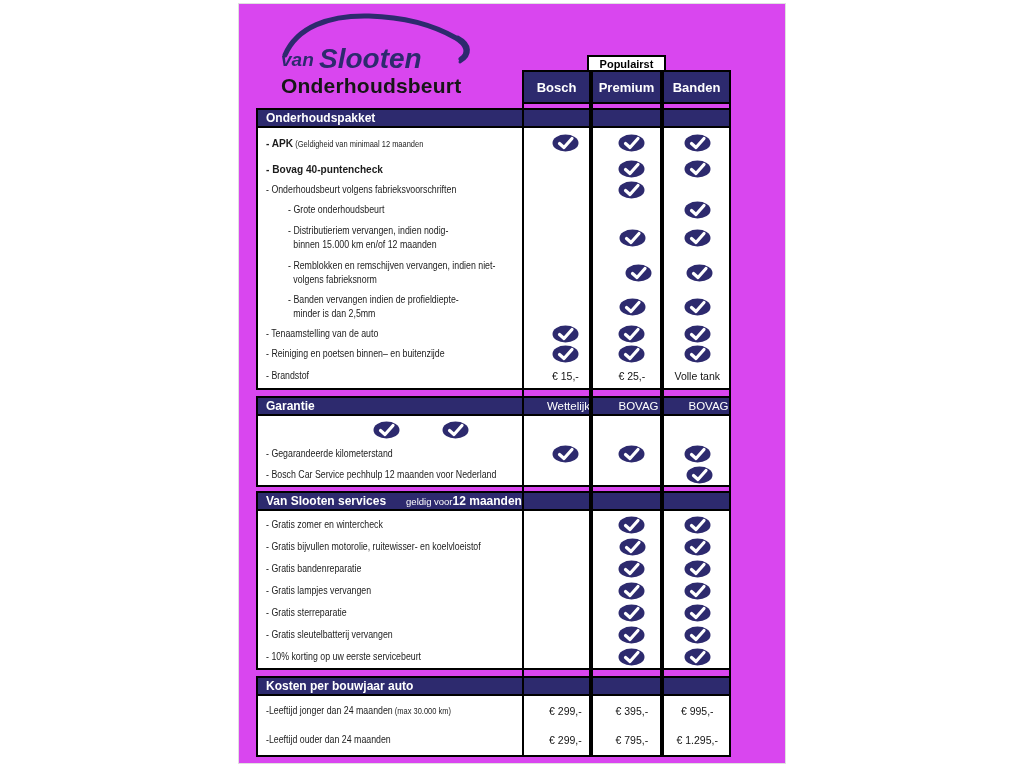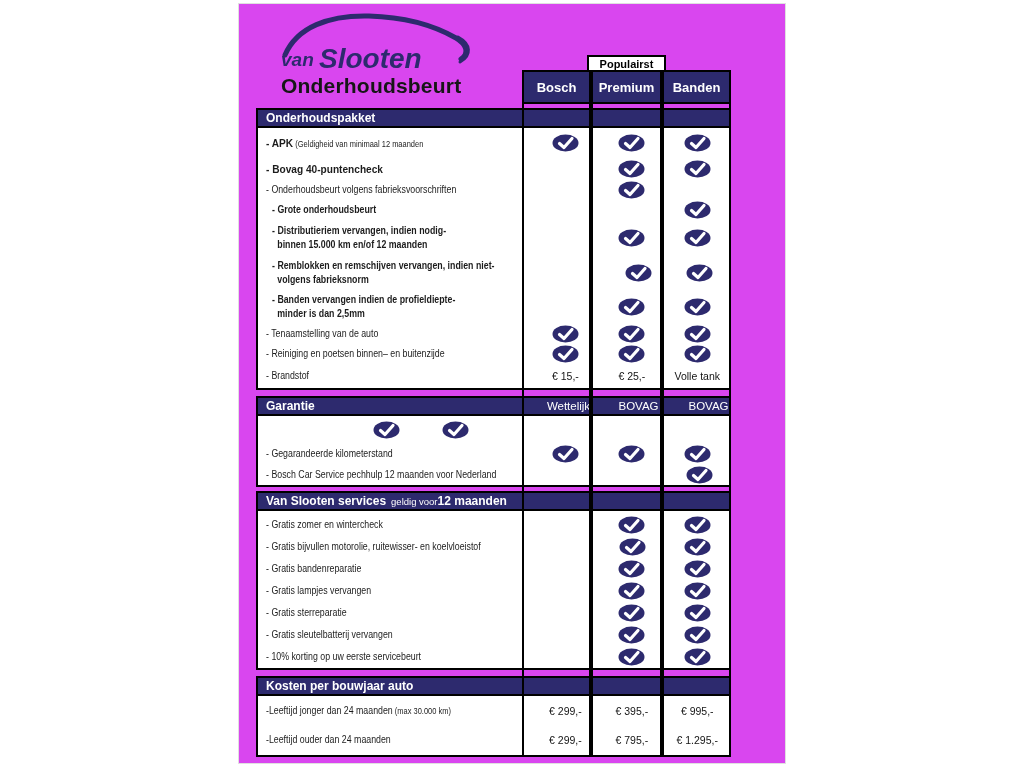--- a/index.html
+++ b/index.html
@@ -26,32 +26,32 @@
   .headers { position:relative; height:34px; }
   .hdr { position:absolute; top:0; height:34px; background:var(--navy); border:2px solid #000; box-sizing:border-box;
          color:#fff; font-weight:bold; font-size:13px; display:flex; align-items:center; justify-content:center; }
   .hdr.b { left:266px; width:69px; } .hdr.p { left:335px; width:71px; } .hdr.d { left:406px; width:69px; }
   .popular { position:absolute; left:331px; top:-15px; width:79px; height:17px; background:#fff; border:2px solid #000;
              box-sizing:border-box; display:flex; align-items:center; justify-content:center; font-size:11px; font-weight:bold; z-index:9; color:#000; }
 
   .sec.m4 { margin-top:4px; } .sec.m6 { margin-top:6px; }
   .bar { position:relative; height:20px; background:var(--navy); border:2px solid #000; box-sizing:border-box;
          color:#fff; font-weight:bold; font-size:12px; display:flex; align-items:center; padding-left:8px; z-index:2; }
-  .bt-small { font-weight:normal; font-size:9.5px; padding:0 0 0 5px; }
+  .bt-small { font-weight:normal; font-size:9.5px; padding:0 0 0 20px; }
   .bar-col { position:absolute; top:0; height:100%; display:flex; align-items:center; justify-content:center;
              color:#fff; font-size:11.5px; font-weight:normal; padding-left:12px; }
   .bar-col.b { left:264px; width:69px; } .bar-col.p { left:333px; width:71px; } .bar-col.d { left:404px; width:69px; }
 
   .body { border:2px solid #000; border-top:none; box-sizing:border-box; background:#fff; position:relative; z-index:1; }
   .body.pt3 { padding-top:3px; }
   .row { display:flex; align-items:center; }
   .h20{height:20px}.h21{height:21px}.h22{height:22px}.h24{height:24px}.h28{height:28px}
   .h29{height:29px}.h30{height:30px}.h34{height:34px}.h36{height:36px}
   .row-label { width:264px; padding-left:8px; box-sizing:border-box; color:#1c1c1c; font-size:10px; line-height:14px; }
-  .row-label.ind { padding-left:14px;font-weight:bold; }
+  .row-label.ind { padding-left:30px; }
   .line { display:block; transform:scaleX(.88); transform-origin:left center; white-space:nowrap; }
   .l2 { padding-left:6px; }
   .lbl-strong { font-weight:bold; font-size:11.5px; }
   .small { font-size:8.5px; }
   .cell { display:flex; align-items:center; justify-content:center; font-size:10.5px; color:#141414; }
   .cell.b { width:69px;padding-left:24px; } .cell.p { width:71px; } .cell.d { width:67px; }
   .cell [data-name="check-icon"] { display:flex; }
 </style>
 </head>
 <body>

